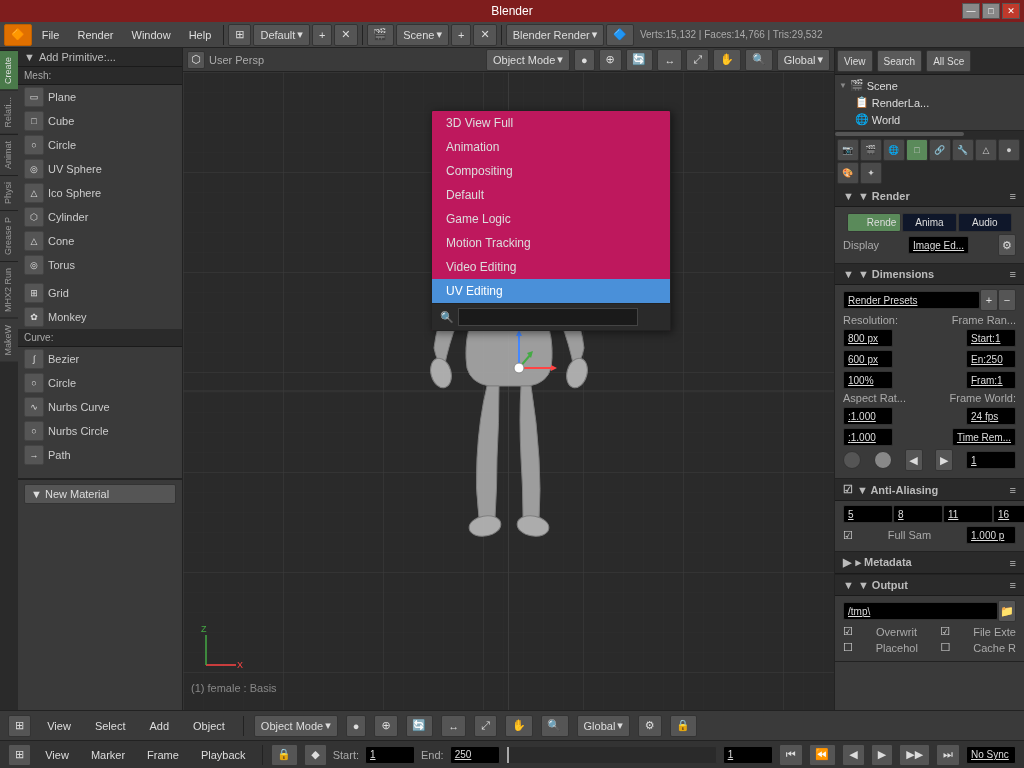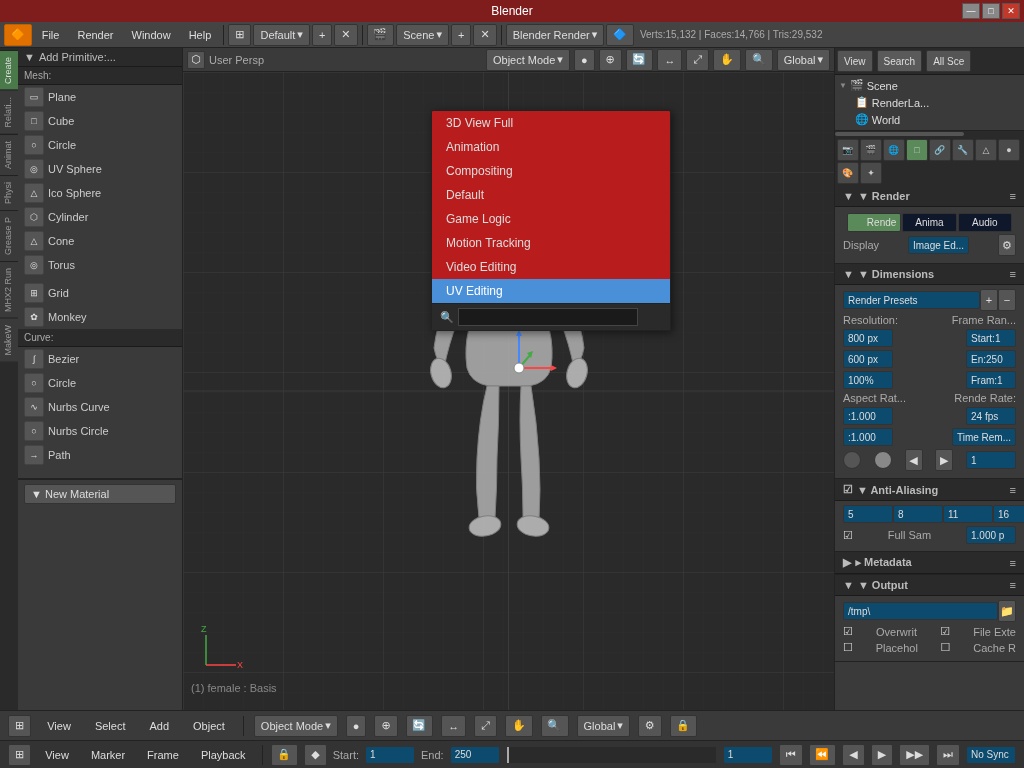--- a/index.html
+++ b/index.html
@@ -126,21 +126,21 @@
       overflow-y: auto;
       font-size: 11px;
     }
 
     
     #workspace-dropdown {
       position: absolute;
       left: 248px;
       top: 62px;
       width: 240px;
-      background: #b91c1c;
+      background: #be185d;
       border: 1px solid #222;
       z-index: 1000;
       border-radius: 2px;
       box-shadow: 2px 2px 8px rgba(0,0,0,0.5);
     }
     .dropdown-item {
       padding: 5px 14px;
       cursor: pointer;
       color: #ddd;
       font-size: 12px;
@@ -268,29 +268,30 @@
       border: 1px solid #333;
       border-radius: 2px;
       display: flex; align-items: center; justify-content: center;
       font-size: 9px;
       cursor: pointer;
       color: #ccc;
     }
     .prop-tab.active { background: #5a8a5a; }
 
     .nr-field {
-      background: #0c4a6e;
+      background: #000000;
       border: 1px solid #333;
       height: 18px;
       display: flex; align-items: center;
       padding: 0 4px;
       font-size: 10px;
       color: #ddd;
       border-radius: 2px;
       min-width: 50px;
+      text-decoration: underline;
     }
 
     .full-width-btn {
       width: 100%;
       background: #555;
       border: 1px solid #333;
       color: #ddd;
       padding: 3px 6px;
       font-size: 11px;
       cursor: pointer;
@@ -678,21 +679,21 @@
         <div class="rp-row">
           <div class="nr-field">100%</div>
           <div class="nr-field">
             <span>Fram:</span>
             <span>1</span>
           </div>
         </div>
 
         <div class="rp-row">
           <span class="rp-label">Aspect Rat...</span>
-          <span class="rp-label">Rende Rate:</span>
+          <span class="rp-label">Frame World:</span>
         </div>
         <div class="rp-row">
           <div class="nr-field">
             <span>: </span>
             <span>1.000</span>
           </div>
           <div class="nr-field">24 fps</div>
         </div>
         <div class="rp-row">
           <div class="nr-field">

